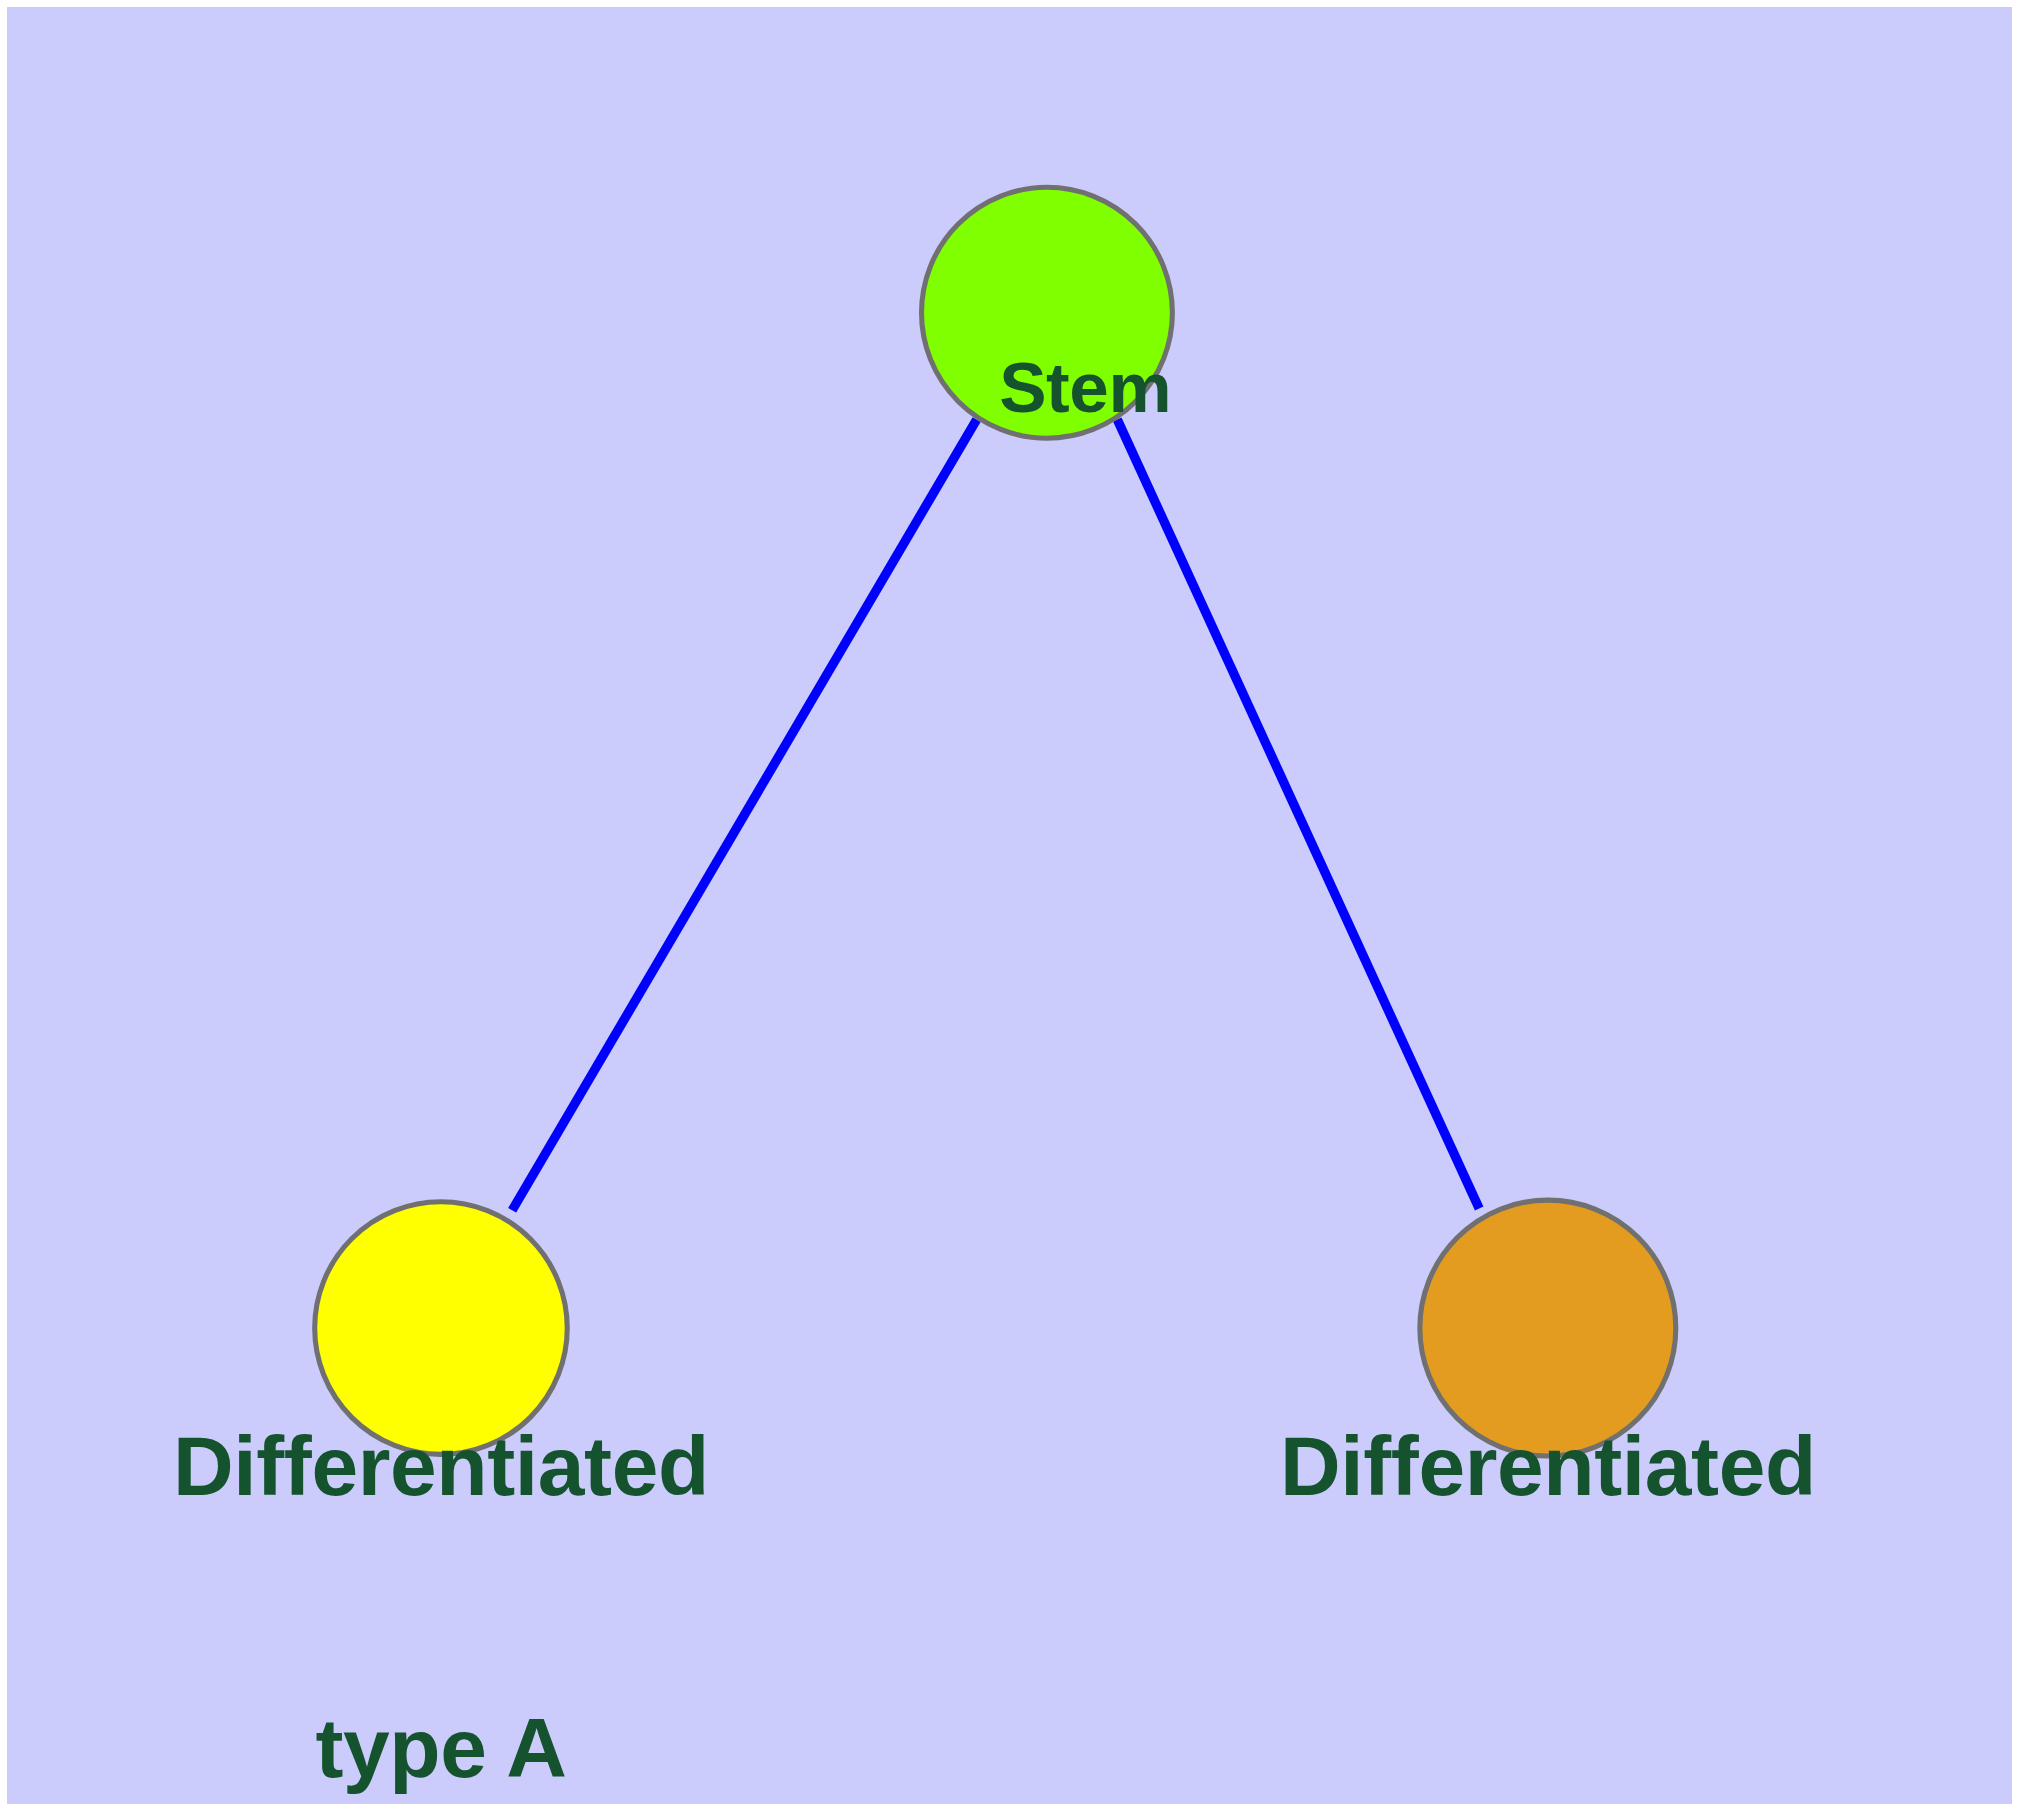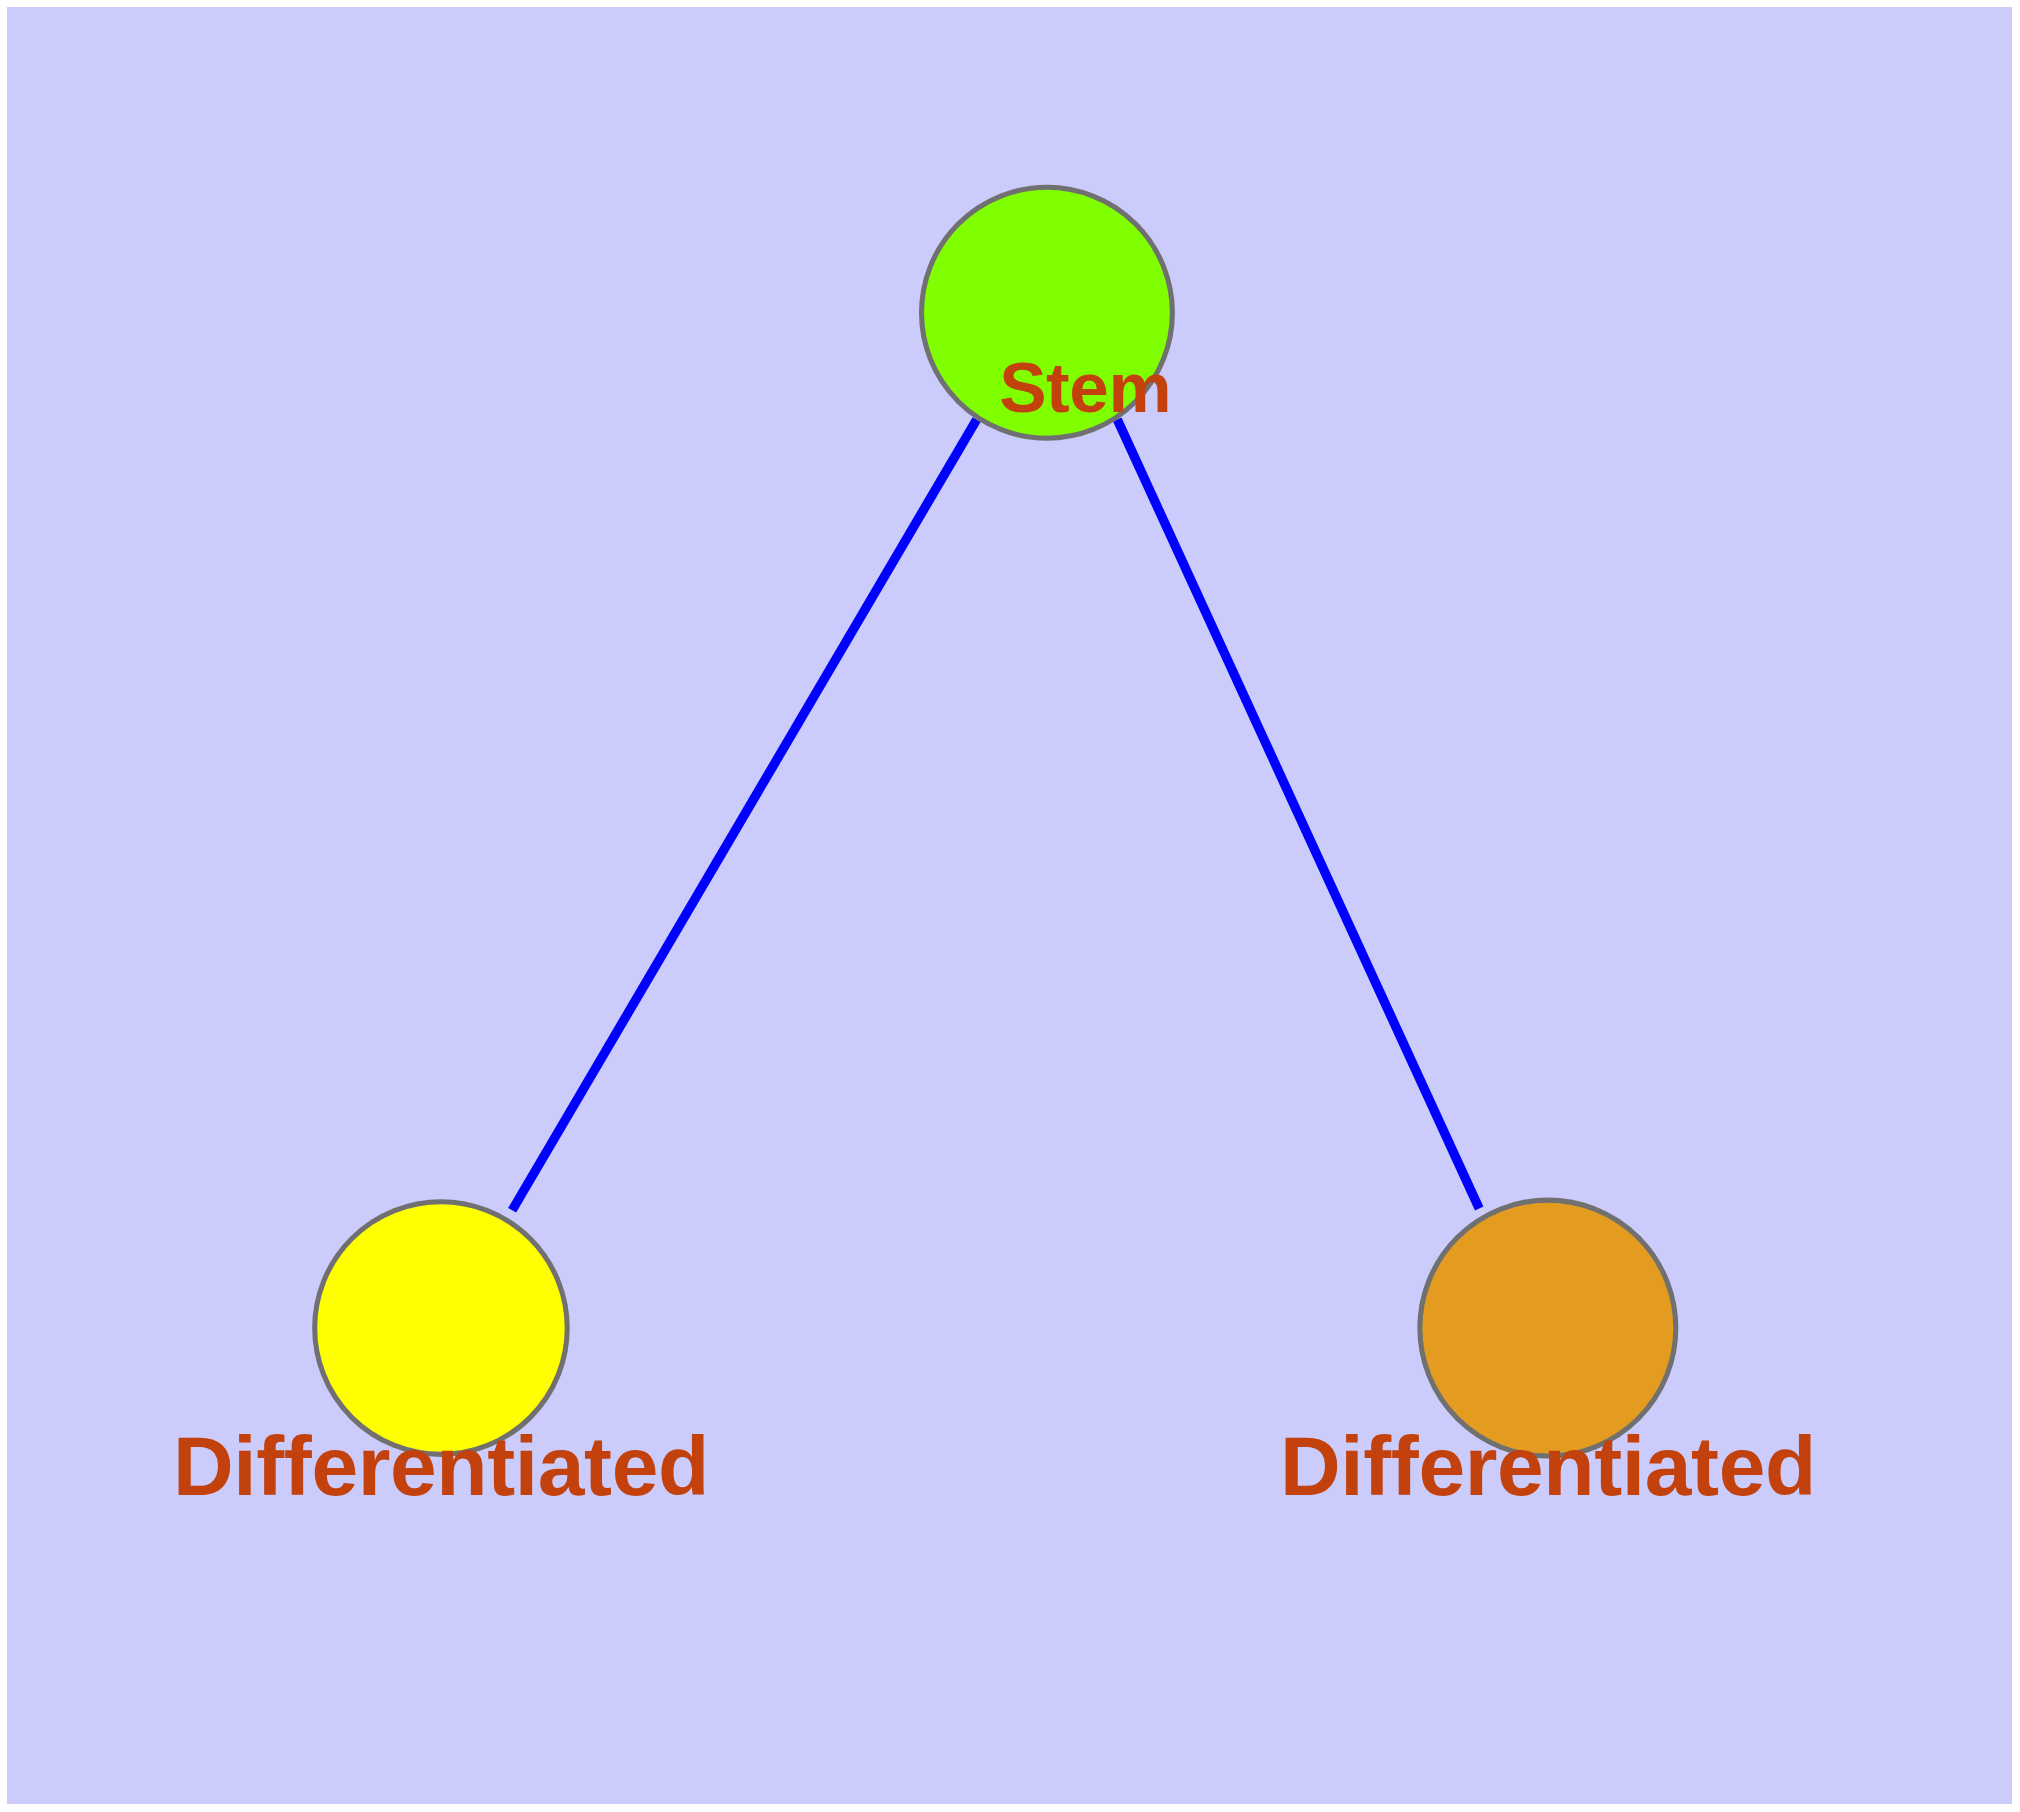--- a/index.html
+++ b/index.html
@@ -31,21 +31,21 @@
   #graph-svg {
     position: absolute;
     left: 0;
     top: 0;
     width: 2021px;
     height: 1812px;
     overflow: visible;
   }
   .node-label {
     position: absolute;
-    color: #c2410c;
+    color: #14532d;
     font-weight: bold;
     text-align: center;
     white-space: pre;
     line-height: 1.12;
     letter-spacing: -0.4px;
     pointer-events: none;
   }
   #label-stem {
     font-size: 71px;
     left: 792px;
@@ -85,20 +85,21 @@
       <circle cx="1826" cy="1567" r="151" fill="#e39c20" stroke="#707070" stroke-width="6"></circle>
     </g>
   </svg>
 
   <div class="node-label" id="label-stem">
     <span>Stem</span>
   </div>
 
   <div class="node-label" id="label-type-a">
     <div>Differentiated</div>
+    <div>type A</div>
   </div>
 
   <div class="node-label" id="label-type-b">
     <div>Differentiated</div>
   </div>
 
 </div>
 
 
 </body></html>

